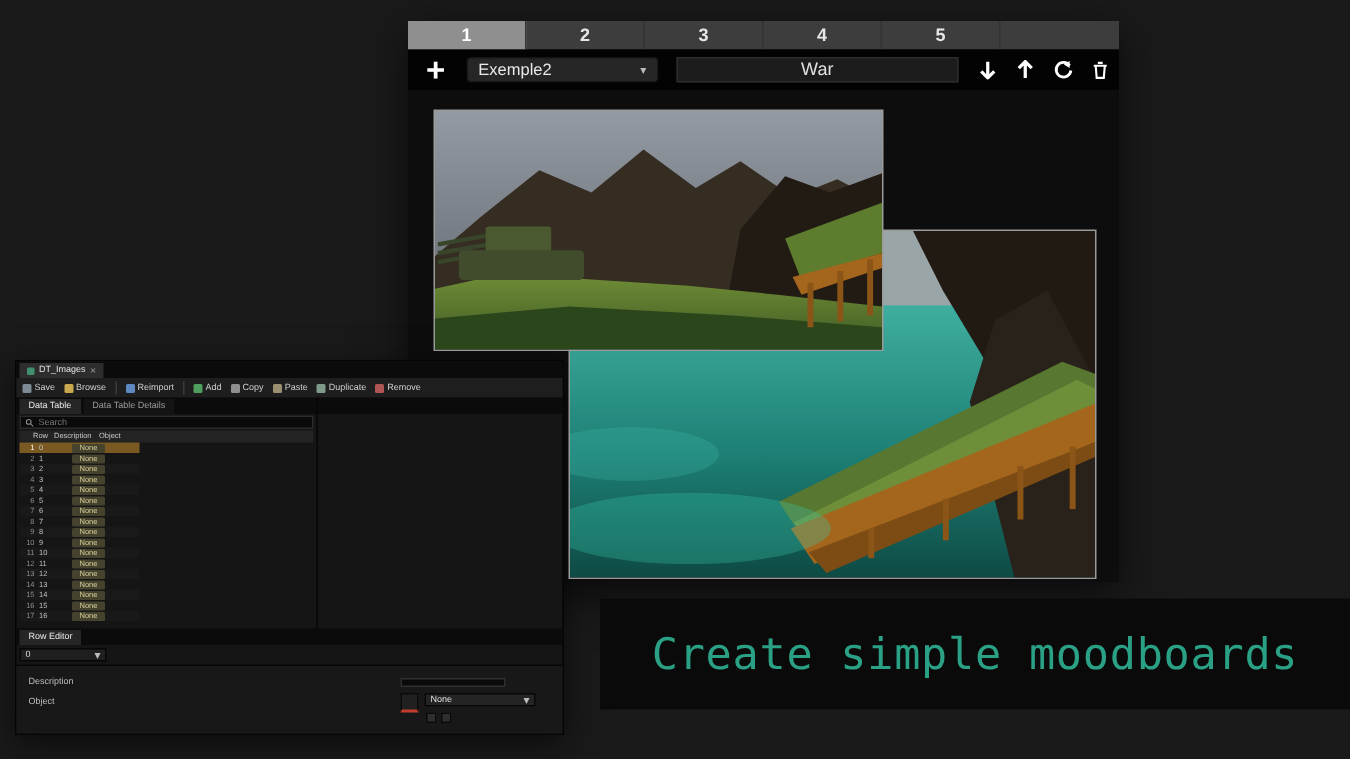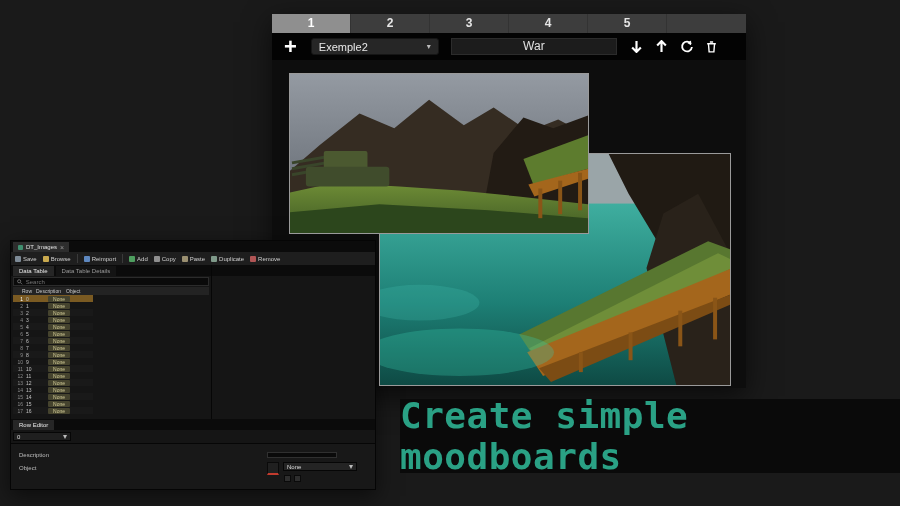--- a/index.html
+++ b/index.html
@@ -9,21 +9,21 @@
 
   
   .mb-panel{position:absolute;left:272px;top:14px;width:474px;height:374px;background:#0e0e0e;box-shadow:0 8px 26px rgba(0,0,0,.6);}
   .mb-tabs{position:absolute;top:0;left:0;right:0;height:19px;background:#3d3d3d;display:flex;}
   .mb-tab{width:79px;text-align:center;line-height:19px;font-size:12px;font-weight:bold;color:#e6e6e6;border-right:1px solid #333;cursor:pointer;}
   .mb-tab.active{background:#8f8f8f;color:#ffffff;}
   .mb-toolbar{position:absolute;top:19px;left:0;right:0;height:27px;background:#030303;display:flex;align-items:center;}
   .mb-add{color:#fff;font-size:22px;font-weight:bold;margin-left:12px;line-height:20px;cursor:pointer;}
   .mb-dropdown{margin-left:14px;width:128px;height:17px;background:#262626;border:1px solid #151515;border-radius:3px;display:flex;align-items:center;justify-content:space-between;padding:0 7px;color:#e8e8e8;font-size:11px;cursor:pointer;}
   .chev{font-size:8px;color:#bbb;}
-  .mb-title{margin-left:12px;width:166px;height:17px;background:#1c1c1c;border:1px solid #2c2c2c;color:#e0e0e0;font-size:12px;text-align:center;line-height:15px;}
+  .mb-title{margin-left:12px;width:188px;height:17px;background:#1c1c1c;border:1px solid #2c2c2c;color:#e0e0e0;font-size:12px;text-align:center;line-height:15px;}
   .mb-actions{margin-left:12px;display:flex;align-items:center;gap:9px;}
   .abtn{width:16px;height:16px;display:flex;align-items:center;justify-content:center;cursor:pointer;}
   .mb-canvas{position:absolute;top:46px;left:0;right:0;bottom:0;background:#0d0d0d;overflow:hidden;}
   .img-card{position:absolute;border:1px solid #9a9a9a;}
   .img-a{left:17px;top:13px;width:300px;height:161px;z-index:2;}
   .img-b{left:107px;top:93px;width:352px;height:233px;z-index:1;}
   .img-card svg{display:block;width:100%;height:100%;}
 
   
   .dt-window{position:absolute;left:10px;top:240px;width:366px;height:250px;background:#151515;border:1px solid #050505;box-shadow:0 6px 20px rgba(0,0,0,.55);font-size:6px;color:#bdbdbd;}
@@ -63,21 +63,21 @@
   .lbl-desc{left:8px;top:8px;}
   .lbl-obj{left:8px;top:21px;}
   .desc-input{position:absolute;left:256px;top:8px;width:70px;height:6px;background:#0a0a0a;border:1px solid #303030;color:#ccc;font-size:5px;font-family:"Liberation Sans",sans-serif;}
   .obj-thumb{position:absolute;left:256px;top:18px;width:12px;height:13px;background:#202020;border:1px solid #0a0a0a;border-bottom:2px solid #c23b2e;cursor:pointer;}
   .obj-dropdown{position:absolute;left:272px;top:18px;width:74px;height:9px;background:#242424;border:1px solid #060606;display:flex;align-items:center;justify-content:space-between;padding:0 3px;font-size:6px;color:#ddd;cursor:pointer;}
   .obj-btns{position:absolute;left:273px;top:31px;display:flex;gap:3px;}
   .mini{width:7px;height:7px;background:#2e2e2e;border:1px solid #0a0a0a;cursor:pointer;}
 
   
   .banner{position:absolute;left:400px;top:399px;width:500px;height:74px;background:#0a0a0a;display:flex;align-items:center;justify-content:center;}
-  .banner span{font-family:"DejaVu Sans Mono",monospace;font-weight:bold;font-size:36px;letter-spacing:0.5px;}
+  .banner span{font-family:"DejaVu Sans Mono",monospace;font-weight:normal;font-size:29px;letter-spacing:0.5px;}
 </style>
 </head>
 <body>
 
 <div class="stage">
 
   <section class="mb-panel">
     <div class="mb-tabs">
         <div class="mb-tab active">1</div>
         <div class="mb-tab">2</div>

